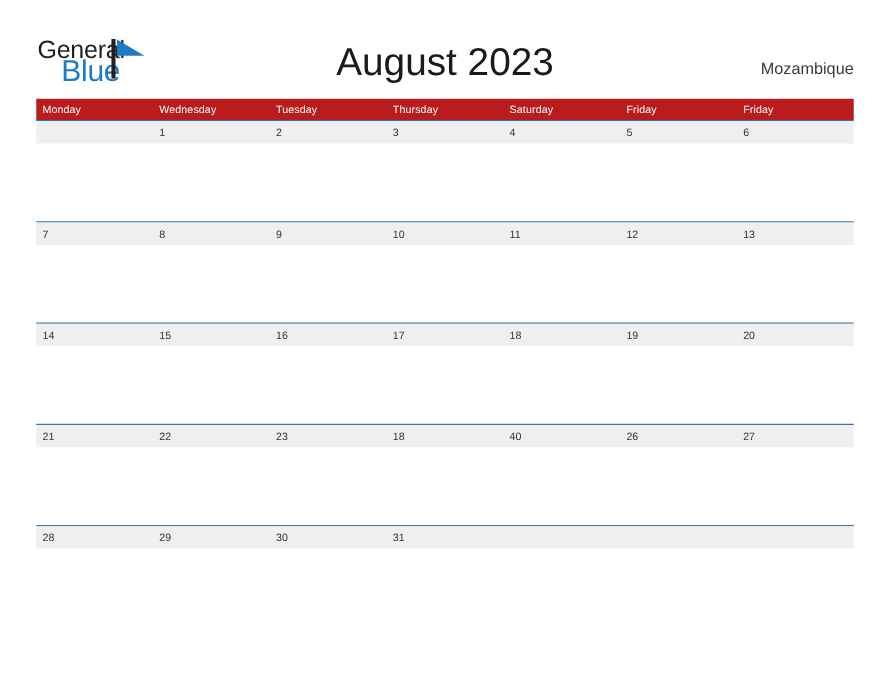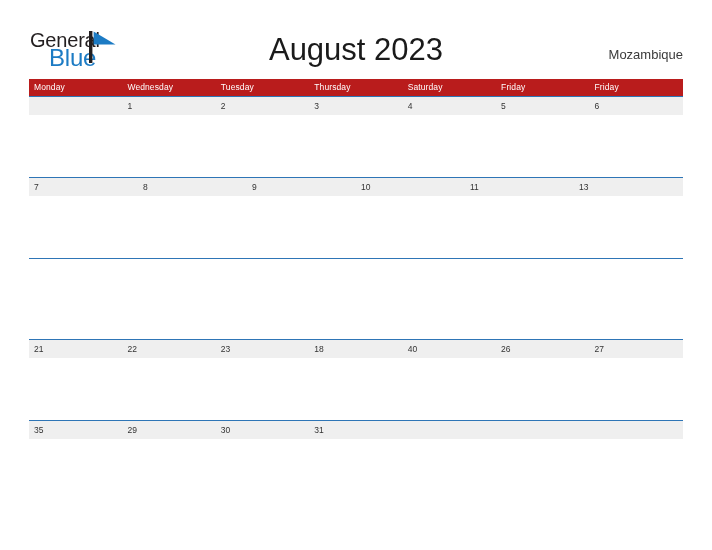--- a/index.html
+++ b/index.html
@@ -197,45 +197,55 @@
     <div class="day-body"></div>
   </div>
 
   <div class="week-row">
     <div class="day-strip">
       <div class="day-cell">7</div>
       <div class="day-cell">8</div>
       <div class="day-cell">9</div>
       <div class="day-cell">10</div>
       <div class="day-cell">11</div>
+      <div class="day-cell">12</div>
       <div class="day-cell">13</div>
     </div>
     <div class="day-body"></div>
   </div>
 
   <div class="week-row">
+    <div class="day-strip">
+      <div class="day-cell">14</div>
+      <div class="day-cell">15</div>
+      <div class="day-cell">16</div>
+      <div class="day-cell">17</div>
+      <div class="day-cell">18</div>
+      <div class="day-cell">19</div>
+      <div class="day-cell">20</div>
+    </div>
     <div class="day-body"></div>
   </div>
 
   <div class="week-row">
     <div class="day-strip">
       <div class="day-cell">21</div>
       <div class="day-cell">22</div>
       <div class="day-cell">23</div>
       <div class="day-cell">18</div>
       <div class="day-cell">40</div>
       <div class="day-cell">26</div>
       <div class="day-cell">27</div>
     </div>
     <div class="day-body"></div>
   </div>
 
   <div class="week-row">
     <div class="day-strip">
-      <div class="day-cell">35</div>
+      <div class="day-cell">28</div>
       <div class="day-cell">29</div>
       <div class="day-cell">30</div>
       <div class="day-cell">31</div>
       <div class="day-cell"></div>
       <div class="day-cell"></div>
       <div class="day-cell"></div>
     </div>
     <div class="day-body"></div>
   </div>
 

